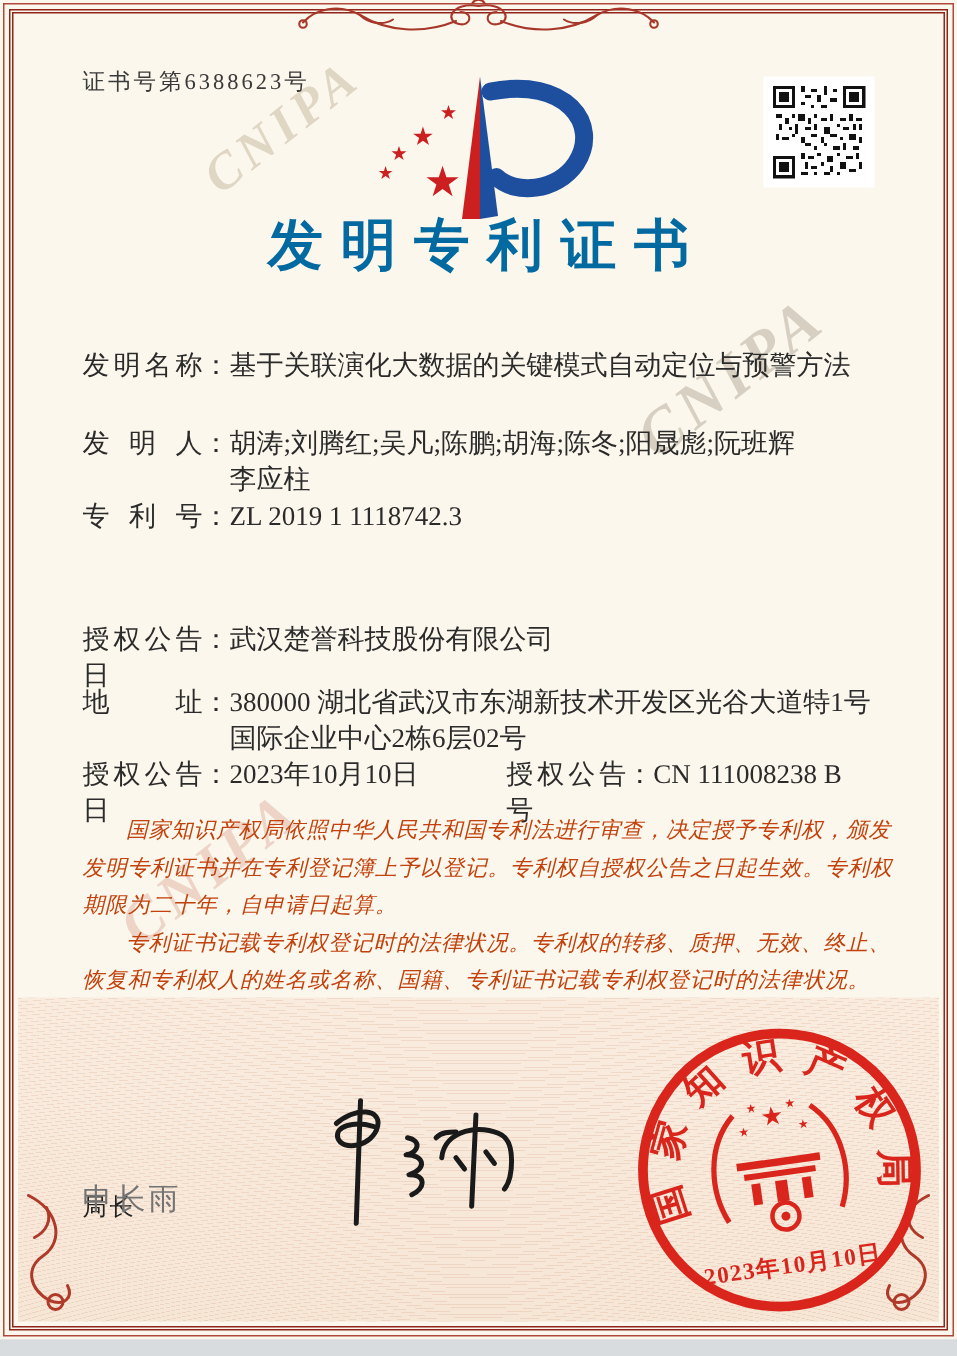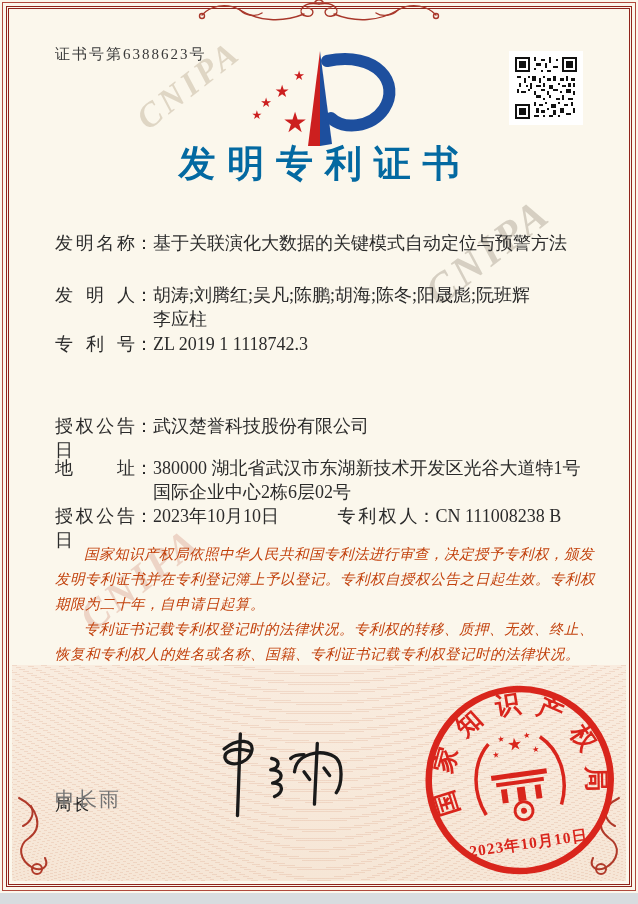--- a/index.html
+++ b/index.html
@@ -178,21 +178,21 @@
   </div>
   <div class="row" style="top:456px">
     <span class="lab">地址</span><span class="colon">：</span><span class="val">380000 湖北省武汉市东湖新技术开发区光谷大道特1号
 国际企业中心2栋6层02号</span>
   </div>
   <div class="row" style="top:504px">
     <span class="grant-left">
       <span class="lab">授权公告日</span><span class="colon">：</span><span class="val">2023年10月10日</span>
     </span>
     <span class="grant-right">
-      <span class="lab">专利权人</span><span class="colon">：</span><span class="val">CN 111008238 B</span>
+      <span class="lab">授权公告号</span><span class="colon">：</span><span class="val">CN 111008238 B</span>
     </span>
   </div>
 
   <div class="abs paras">
     <p>国家知识产权局依照中华人民共和国专利法进行审查，决定授予专利权，颁发发明专利证书并在专利登记簿上予以登记。专利权自授权公告之日起生效。专利权期限为二十年，自申请日起算。</p>
     <p>专利证书记载专利权登记时的法律状况。专利权的转移、质押、无效、终止、恢复和专利权人的姓名或名称、国籍、专利证书记载专利权登记时的法律状况。</p>
   </div>
 
   <div class="abs officer-title">局长</div>
   <div class="abs officer-name">申长雨</div>

